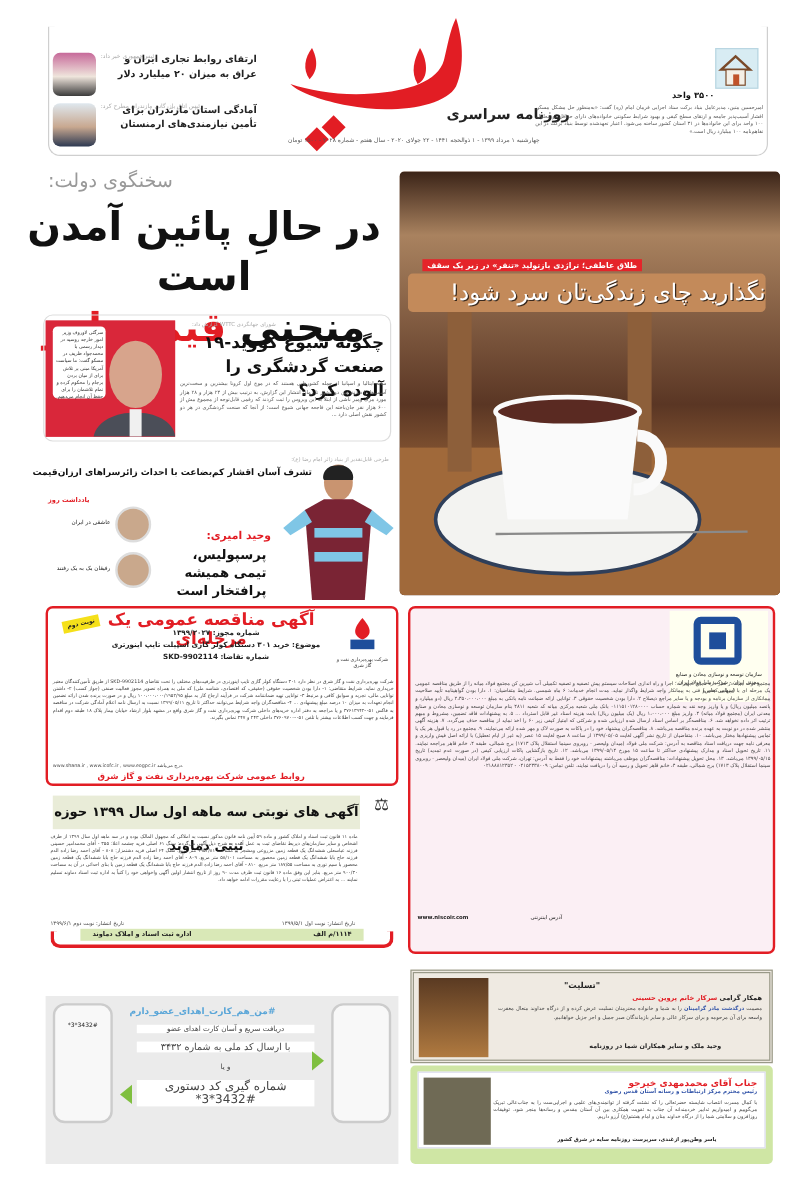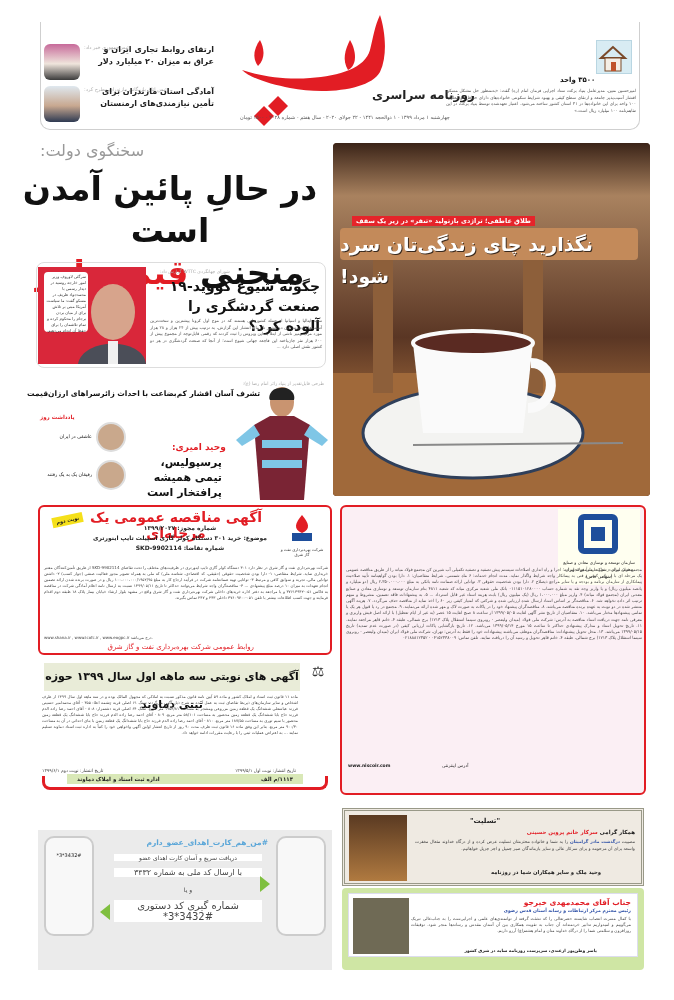--- a/index.html
+++ b/index.html
@@ -18,21 +18,21 @@
 .side-news .thumb{position:absolute;right:auto;left:0;top:0;width:36px;height:36px;border-radius:6px;overflow:hidden}
 .side-news .kicker{position:absolute;left:40px;top:0;font-size:5px;color:#aaa;white-space:nowrap}
 .side-news .title{position:absolute;left:40px;top:0;width:130px;font-size:8px;font-weight:bold;line-height:12px;color:#222}
 
 .kicker-main{left:40px;top:141px;font-size:16px;color:#999}
 .headline{left:20px;top:168px;width:300px;font-size:33px;font-weight:900;line-height:42px;color:#111;text-align:center;letter-spacing:-1px}
 .headline .red{color:#e21d24}
 
 .tea-photo{left:333px;top:143px;width:317px;height:353px;border-radius:4px;overflow:hidden;background:#6b4a34}
 .tea-kicker{left:352px;top:216px;background:#e5242a;color:#fff;font-size:6.5px;font-weight:bold;padding:1px 4px;white-space:nowrap}
-.tea-title{left:340px;top:228px;width:298px;height:32px;background:#c38a5a;border-radius:4px;color:#fff;font-size:19px;font-weight:700;text-align:left;line-height:32px;text-shadow:1px 1px 0 #3a2a1e}
+.tea-title{left:340px;top:228px;width:298px;height:32px;background:#c38a5a;border-radius:4px;color:#fff;font-size:19px;font-weight:400;text-align:right;line-height:32px;text-shadow:1px 1px 0 #3a2a1e}
 
 .covid-box{left:36px;top:262px;width:290px;height:106px;border:1px solid #ddd;border-radius:8px}
 .lavrov{left:38px;top:267px;width:108px;height:97px;overflow:hidden;background:#d9273a}
 .lavrov-quote{left:44px;top:272px;width:44px;height:60px;background:#fff;border-radius:4px;font-size:4px;line-height:6px;color:#333;padding:2px}
 .covid-kicker{left:160px;top:269px;font-size:4.5px;color:#aaa;white-space:nowrap}
 .covid-title{left:150px;top:276px;width:170px;font-size:14px;font-weight:bold;line-height:20px;color:#111;text-align:right}
 .covid-body{left:150px;top:318px;width:172px;font-size:4.3px;line-height:6.5px;color:#555;text-align:justify}
 
 .strip-kicker{left:160px;top:381px;font-size:4.5px;color:#aaa;white-space:nowrap;left:auto;right:350px}
 .strip-title{left:40px;top:389px;width:220px;font-size:7.5px;font-weight:bold;color:#111;white-space:nowrap;text-align:right}
@@ -43,32 +43,32 @@
 .amiri-name{left:172px;top:442px;font-size:9px;font-weight:bold;color:#e21d24;white-space:nowrap}
 .amiri-title{left:132px;top:455px;width:90px;font-size:11px;font-weight:900;line-height:15px;color:#111;text-align:right}
 .player{left:232px;top:380px;width:100px;height:120px}
 
 .ad-left1{left:38px;top:505px;width:294px;height:150px;border:2px solid #e21d24;border-radius:6px;background:#fff}
 .ad-left1 .logo-nioc{position:absolute;right:6px;top:6px;width:44px;height:48px;text-align:center}
 .ad-left1 h3{position:absolute;left:30px;top:2px;width:212px;text-align:center;font-size:14px;color:#e21d24;font-weight:bold}
 .ad-left1 .line{position:absolute;width:200px;left:40px;font-size:6px;font-weight:bold;text-align:center;color:#222}
 .turn-badge{position:absolute;left:12px;top:8px;background:#f5e01a;font-size:5px;padding:2px 4px;transform:rotate(-12deg);font-weight:bold}
 .ad-left1 .body{position:absolute;left:4px;top:58px;width:284px;font-size:4px;line-height:6px;color:#444;text-align:justify}
-.ad-left1 .footer{position:absolute;left:4px;top:136px;width:210px;font-size:7px;font-weight:normal;color:#e21d24;text-align:right}
+.ad-left1 .footer{position:absolute;left:4px;top:136px;width:210px;font-size:7px;font-weight:bold;color:#e21d24;text-align:right}
 .ad-left2{left:38px;top:660px;width:294px;height:146px;background:#fff}
 .ad-left2 .banner{position:absolute;left:6px;top:3px;width:256px;height:28px;background:#e9ecd8;font-size:11px;font-weight:bold;text-align:center;line-height:28px;color:#111}
 .ad-left2 .emblem{position:absolute;right:2px;top:3px;width:24px;height:40px;font-size:14px;text-align:center;color:#333}
 .ad-left2 .body{position:absolute;left:4px;top:34px;width:256px;font-size:4px;line-height:6px;color:#444;text-align:justify}
 .ad-left2 .date1,.ad-left2 .date2{position:absolute;top:108px;font-size:4.5px;color:#444;white-space:nowrap}
 .ad-left2 .date1{right:36px}.ad-left2 .date2{left:4px}
 .ad-left2 .foot{position:absolute;left:4px;top:116px;width:286px;height:14px;border:3px solid #e21d24;border-top:none;border-radius:0 0 8px 8px}
 .ad-left2 .foot .bar{position:absolute;left:22px;top:-2px;width:236px;height:10px;background:#d9e8b7;font-size:5.5px;font-weight:bold;line-height:10px;display:flex;justify-content:space-between;padding:0 10px}
 .organ{left:38px;top:830px;width:294px;height:140px;background:#ebebeb}
 .phone{position:absolute;top:6px;width:50px;height:100px;border:2px solid #ccc;border-radius:10px;background:#f8f8f8}
-.organ .tag{position:absolute;left:70px;top:8px;width:160px;text-align:right;font-size:7.5px;color:#5aa6d8;font-weight:bold}
+.organ .tag{position:absolute;left:70px;top:8px;width:160px;text-align:left;font-size:7.5px;color:#5aa6d8;font-weight:bold}
 .organ .pill{position:absolute;left:76px;width:148px;background:#fff;text-align:center;font-size:6px;color:#444}
 .organ .arr{position:absolute;width:0;height:0;border-top:8px solid transparent;border-bottom:8px solid transparent}
 .ad-right1{left:340px;top:505px;width:306px;height:290px;background:#fbeff4;border:2px solid #e21d24;border-radius:6px}
 .ad-right1 .logo-ime{position:absolute;right:4px;top:2px;width:82px;height:76px;background:#fffff0}
 .ad-right1 .logo-ime .sq{position:absolute;left:20px;top:5px;width:40px;height:40px;border:6px solid #1e4e9b;border-radius:6px}
 .ad-right1 .logo-ime .sq::after{content:"";position:absolute;left:7px;top:7px;width:14px;height:14px;background:#1e4e9b}
 .ad-right1 .logo-ime .cap{position:absolute;left:2px;top:50px;width:78px;font-size:4.3px;line-height:7px;text-align:center;color:#222}
 .ad-right1 h3{position:absolute;left:6px;top:4px;width:210px;text-align:center;font-size:9.5px;line-height:15px;font-weight:bold;color:#111}
 .ad-right1 .body{position:absolute;left:4px;top:60px;width:296px;font-size:4.2px;line-height:6.2px;color:#444;text-align:justify}
 .ad-right1 .site{position:absolute;left:6px;top:256px;font-size:4.5px;font-weight:bold;color:#222;direction:ltr}

